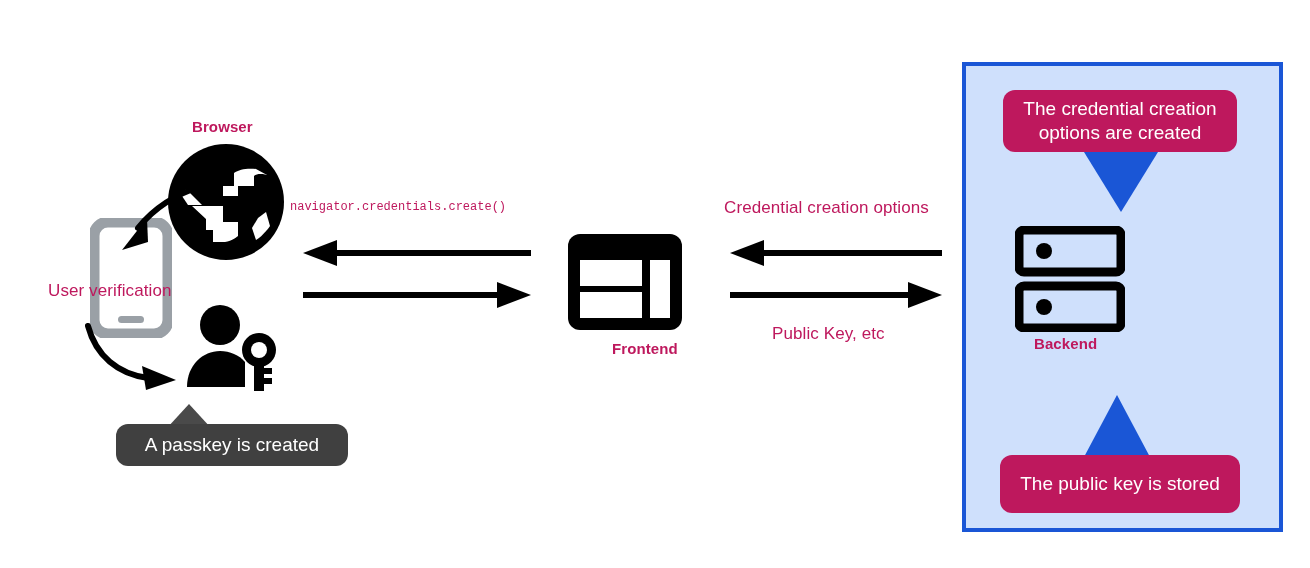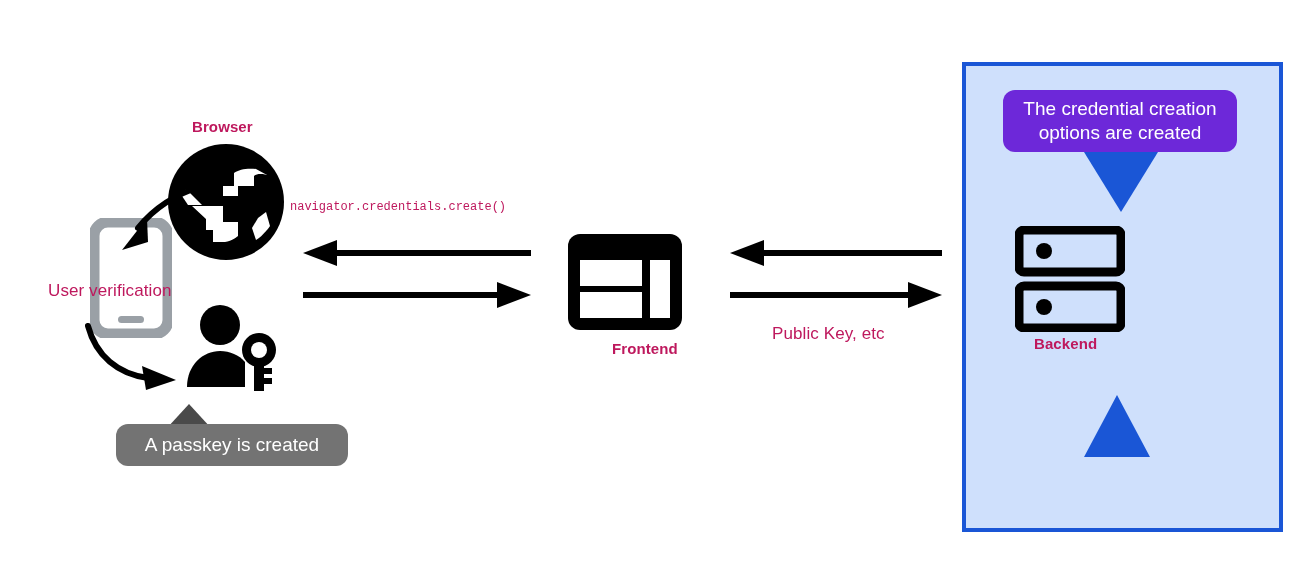--- a/index.html
+++ b/index.html
@@ -55,22 +55,22 @@
     display: flex;
     align-items: center;
     justify-content: center;
     text-align: center;
     color: #ffffff;
     font-size: 19px;
     line-height: 1.28;
     font-weight: 400;
     padding: 8px 14px;
   }
-  .bubble-blue { background: #6d28d9; }
-  .bubble-gray { background: #737373; }
+  .bubble-blue { background: #be185d; }
+  .bubble-gray { background: #404040; }
 
   .tail { position: absolute; width: 0; height: 0; }
 
   
   .icon-svg { position: absolute; display: block; }
 </style>
 </head>
 <body>
 
 <div id="canvas">
@@ -139,34 +139,38 @@
     <circle cx="29" cy="81" r="8" fill="#000000"></circle>
   </svg>
   <div class="lbl lbl-bold" style="left:1034px; top:335px;">Backend</div>
 
   <div class="bubble bubble-blue" style="left:1003px; top:90px; width:234px; height:62px;">
     <span>The credential creation options are created</span>
   </div>
   <div class="tail" style="left:1084px; top:152px; border-left:37px solid transparent; border-right:37px solid transparent; border-top:60px solid #1a56d6;"></div>
 
   <div class="tail" style="left:1084px; top:395px; border-left:33px solid transparent; border-right:33px solid transparent; border-bottom:62px solid #1a56d6;"></div>
+  <div class="bubble bubble-blue" style="left:1000px; top:455px; width:240px; height:58px;">
+    <span>The public key is stored</span>
+  </div>
 
   <div class="lbl lbl-mono" style="left:290px; top:200px;">navigator.credentials.create()</div>
 
   <svg class="icon-svg" style="left:303px; top:240px;" width="228" height="26" viewBox="0 0 228 26">
     <line x1="26" y1="13" x2="228" y2="13" stroke="#000000" stroke-width="6"></line>
     <path d="M0 13 L34 0 L34 26 Z" fill="#000000"></path>
   </svg>
 
   <svg class="icon-svg" style="left:303px; top:282px;" width="228" height="26" viewBox="0 0 228 26">
     <line x1="0" y1="13" x2="202" y2="13" stroke="#000000" stroke-width="6"></line>
     <path d="M228 13 L194 0 L194 26 Z" fill="#000000"></path>
   </svg>
 
 
+  <div class="lbl lbl-reg" style="left:724px; top:198px;">Credential creation options</div>
 
   <svg class="icon-svg" style="left:730px; top:240px;" width="212" height="26" viewBox="0 0 212 26">
     <line x1="26" y1="13" x2="212" y2="13" stroke="#000000" stroke-width="6"></line>
     <path d="M0 13 L34 0 L34 26 Z" fill="#000000"></path>
   </svg>
 
   <svg class="icon-svg" style="left:730px; top:282px;" width="212" height="26" viewBox="0 0 212 26">
     <line x1="0" y1="13" x2="186" y2="13" stroke="#000000" stroke-width="6"></line>
     <path d="M212 13 L178 0 L178 26 Z" fill="#000000"></path>
   </svg>

